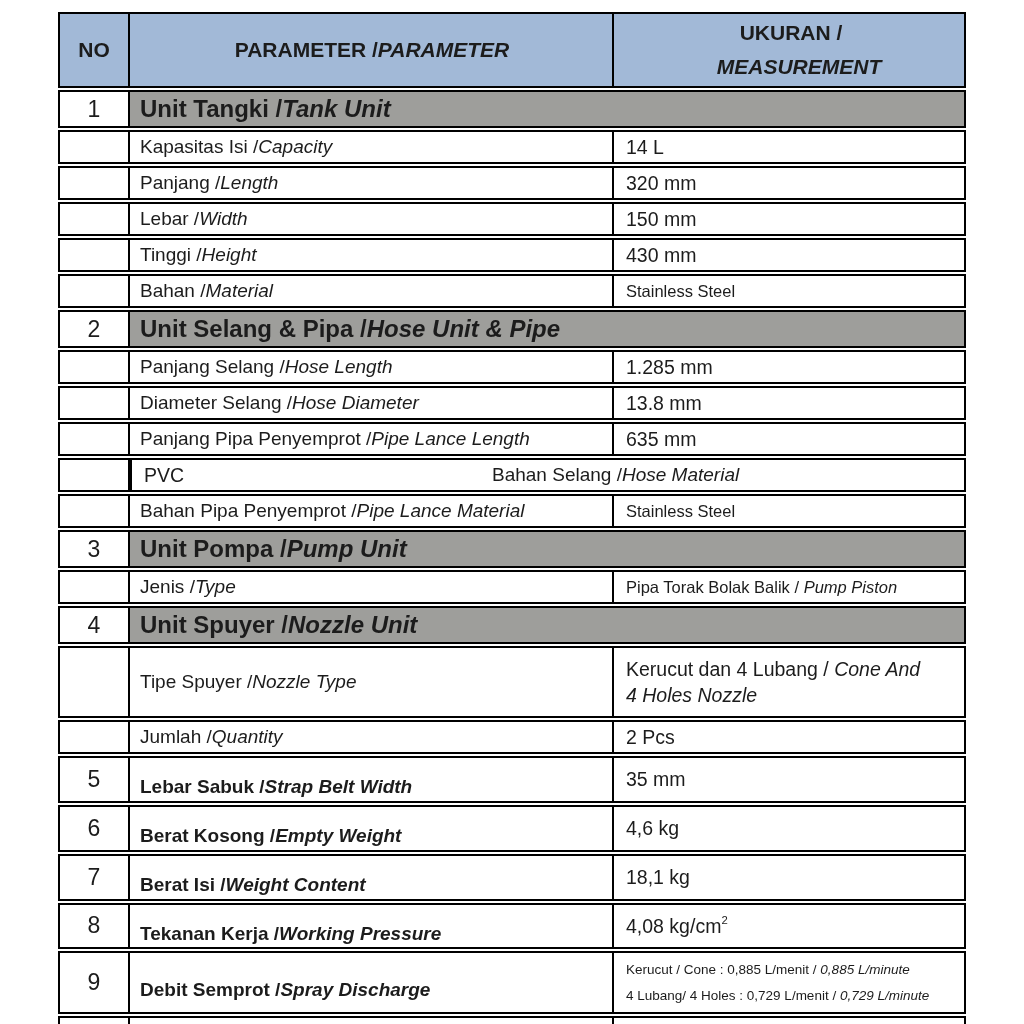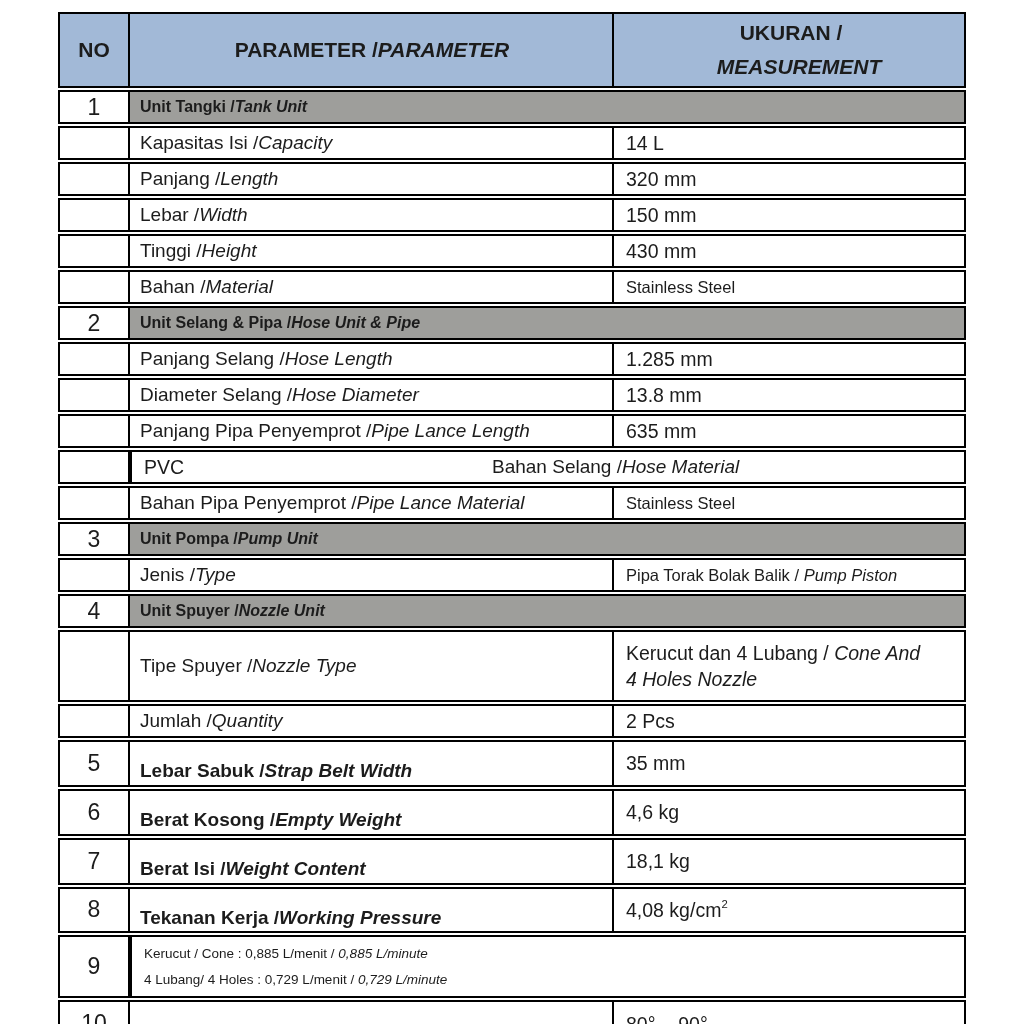--- a/index.html
+++ b/index.html
@@ -57,21 +57,21 @@
     display:flex;flex-direction:column;justify-content:center;
     padding:3px 8px 3px 12px;
     font-size:19.5px;
     line-height:1.15;
   }
   .section-cell{
     flex:1 1 auto;
     background:var(--section-bg);
     display:flex;align-items:center;
     padding:3px 8px 3px 10px;
-    font-size:16px;
+    font-size:24px;
     font-weight:bold;
   }
   .header-row .no-cell,
   .header-row .param-cell,
   .header-row .value-cell{
     background:transparent;
     font-weight:bold;
     font-size:21px;
     justify-content:center;
     text-align:center;
@@ -300,20 +300,24 @@
         <div class="cell param-cell p-bold">
           <span>Tekanan Kerja / </span>
           <span class="it">Working Pressure</span>
         </div>
         <div class="cell value-cell">
           <div class="vline"><span>4,08 kg/cm</span><sup>2</sup></div>
         </div>
       </div>
       <div class="row h-debit">
         <div class="cell no-cell">9</div>
+        <div class="cell param-cell p-bold">
+          <span>Debit Semprot / </span>
+          <span class="it">Spray Discharge</span>
+        </div>
         <div class="cell value-cell v-xs">
           <div class="vline"><span>Kerucut / Cone : 0,885 L/menit / </span><span class="it">0,885 L/minute</span></div>
           <div class="vline"><span>4 Lubang/ 4 Holes : 0,729 L/menit / </span><span class="it">0,729 L/minute</span></div>
         </div>
       </div>
       <div class="row h-last">
         <div class="cell no-cell">10</div>
         <div class="cell param-cell p-bold">
           <span>Sudut Semprot / </span>
           <span class="it">Spray Angle</span>

